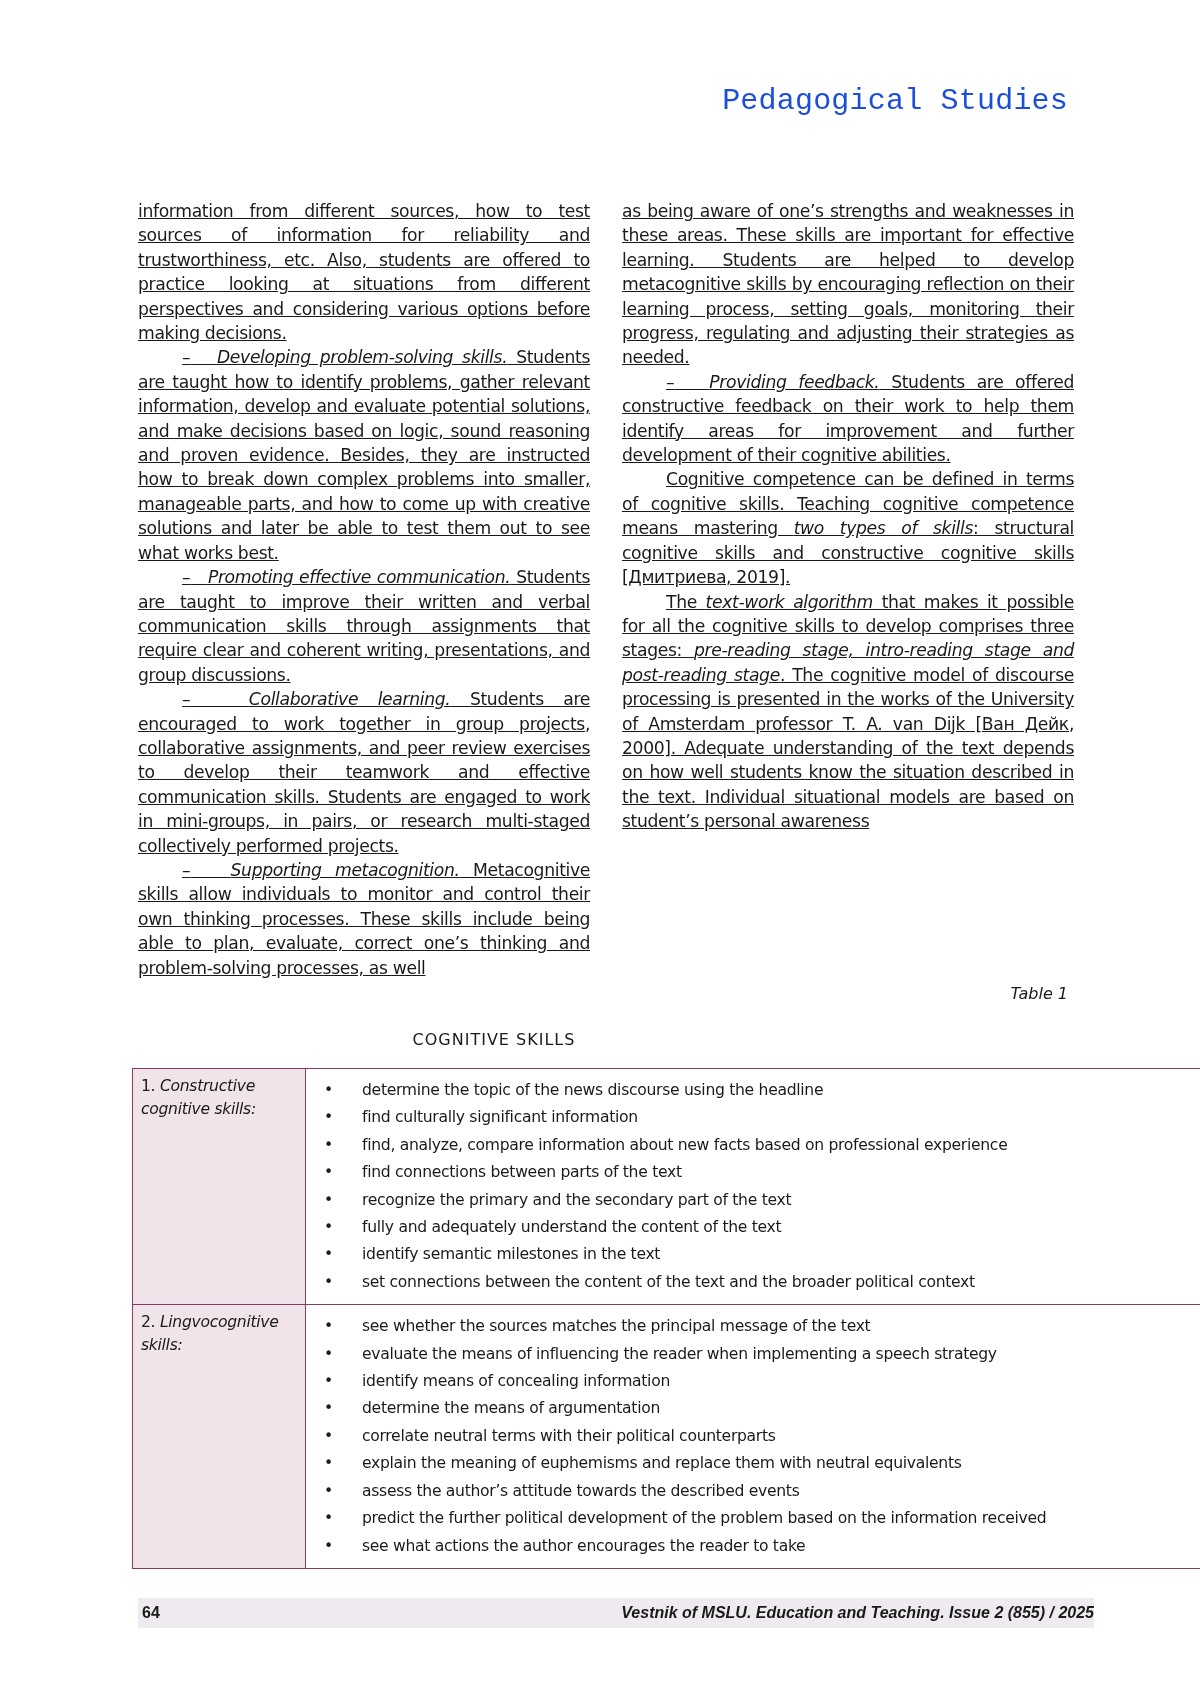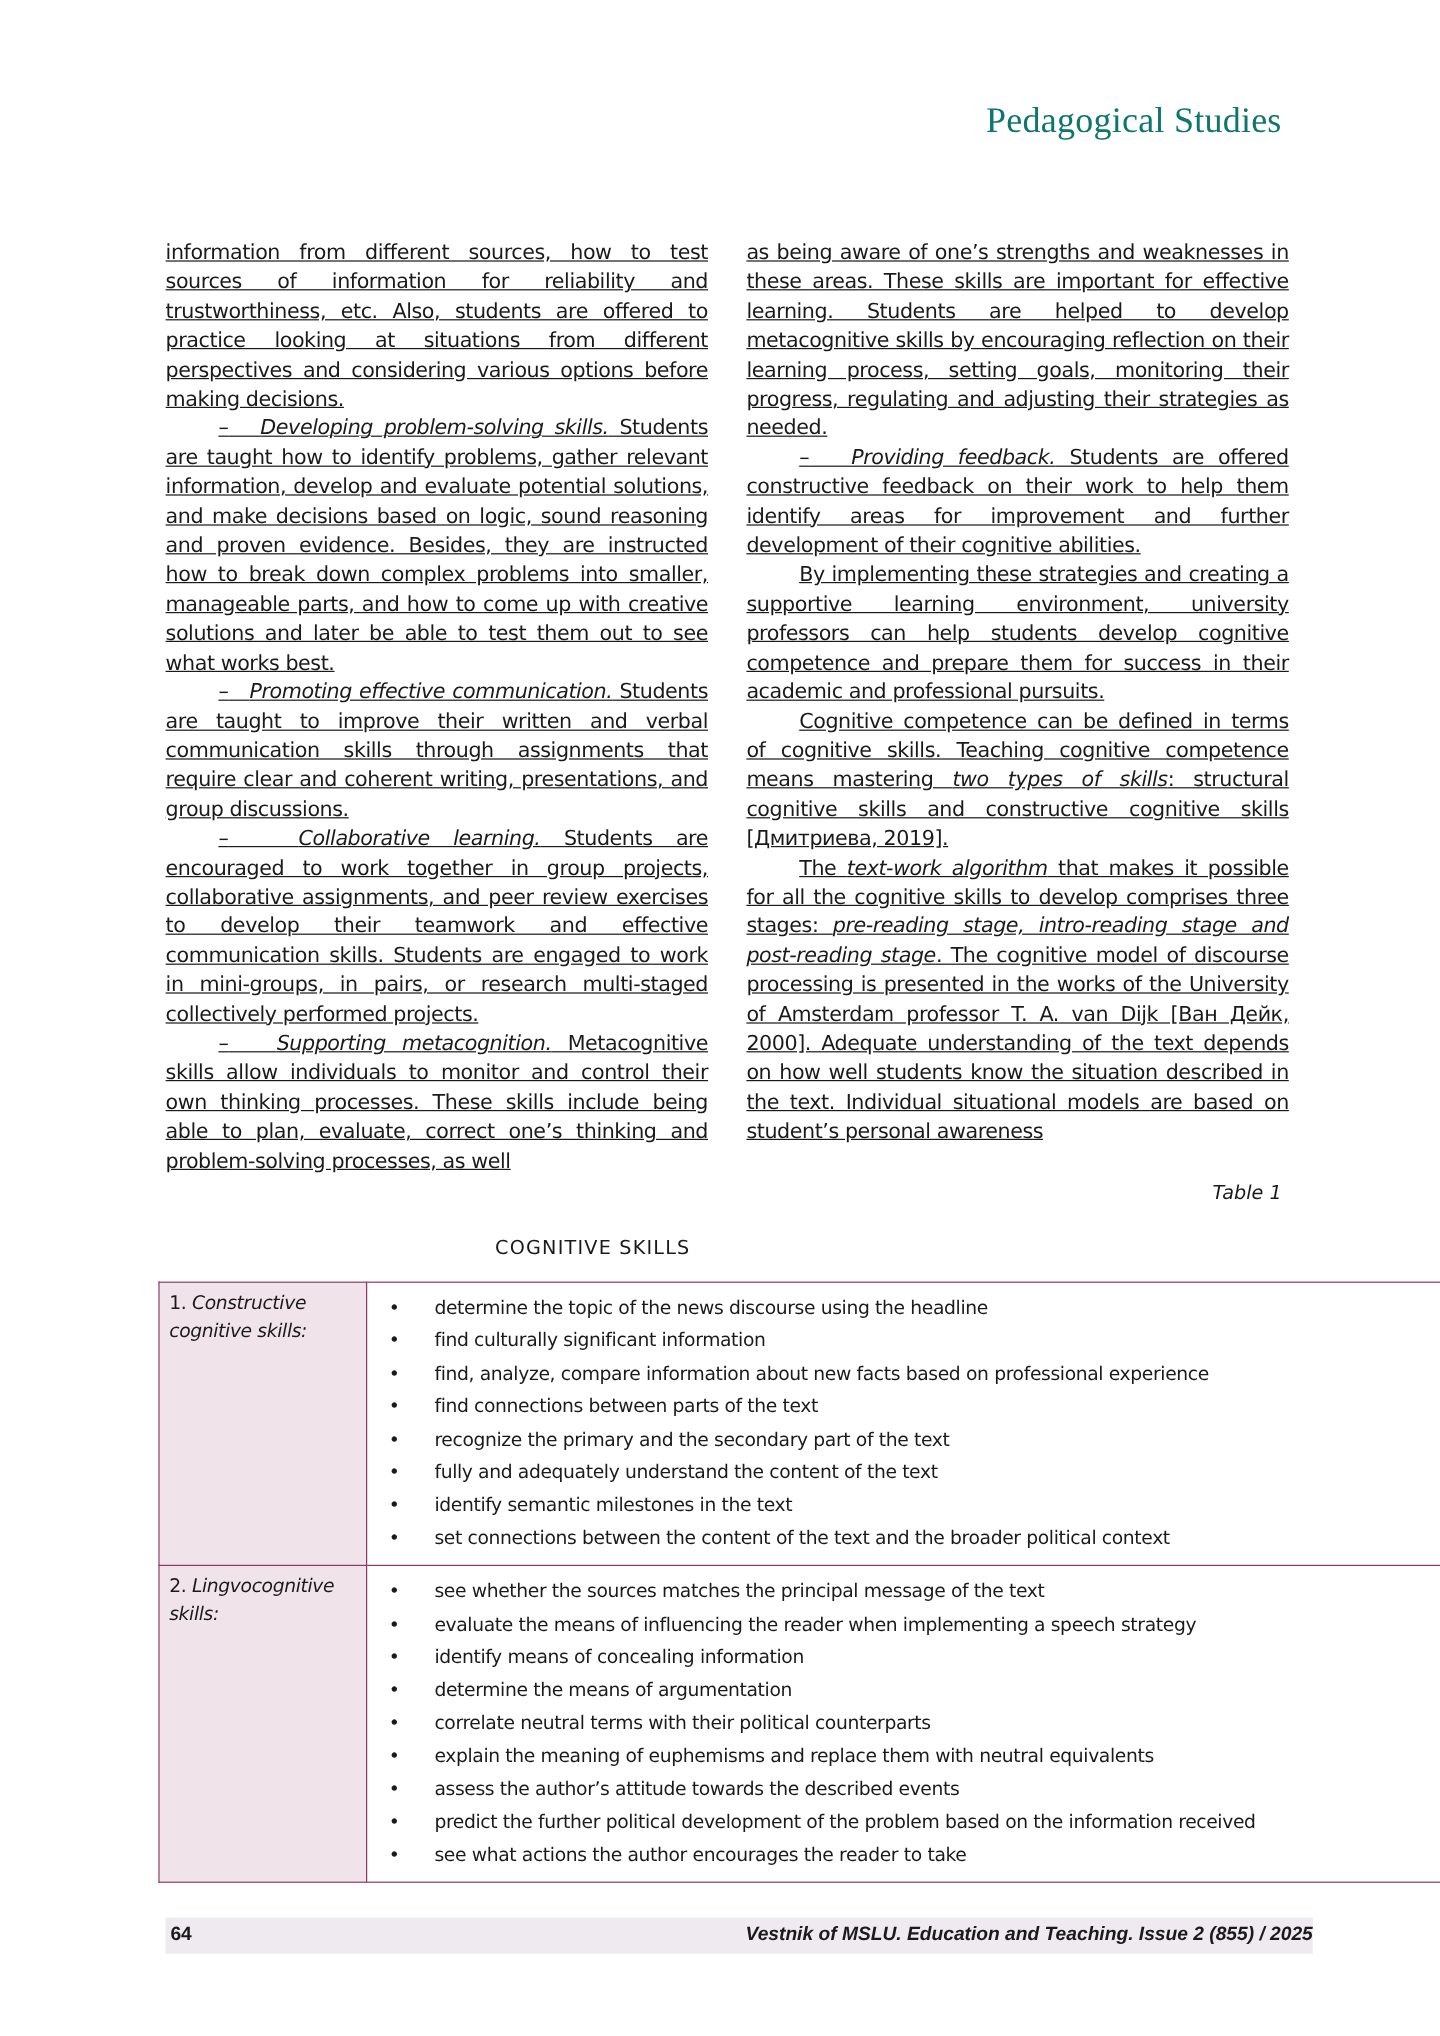--- a/index.html
+++ b/index.html
@@ -1,19 +1,19 @@
 <!DOCTYPE html>
 <html><head>
 <meta charset="utf-8">
 <style>
   html, body { margin: 0; padding: 0; background: #ffffff; }
   body { width: 1200px; height: 1697px; position: relative; overflow: hidden;
          font-family: "DejaVu Sans", sans-serif; color: #1a1a1a; }
   .header-title { position: absolute; right: 132px; top: 84px; font-size: 30px;
-         color: #0f766e; font-family: Liberation Serif, serif; letter-spacing: 0.2px; }
+         color: #1d4ed8; font-family: Liberation Mono, monospace; letter-spacing: 0.2px; }
   .col { position: absolute; top: 199px; width: 452px; font-size: 17.2px; line-height: 24.4px;
          text-align: justify; font-family: "DejaVu Sans", sans-serif; letter-spacing: -0.35px; }
   .col-left { left: 138px; }
   .col-right { left: 622px; }
   .col p { margin: 0; text-decoration: underline; }
   .col p.indent { text-indent: 44px; }
   .col p.dash { text-indent: 44px; }
   .col em { font-style: italic; }
   .table-label { position: absolute; right: 132px; top: 984px; font-size: 16px; font-style: italic;
          font-family: "DejaVu Sans", sans-serif; text-align: center; }
@@ -42,21 +42,20 @@
   <p>information from different sources, how to test sources of information for reliability and trustworthiness, etc. Also, students are offered to practice looking at situations from different perspectives and considering various options before making decisions.</p>
   <p class="dash"><span>–</span>&nbsp;&nbsp;&nbsp;<em>Developing problem-solving skills.</em><span> Students are taught how to identify problems, gather relevant information, develop and evaluate potential solutions, and make decisions based on logic, sound reasoning and proven evidence. Besides, they are instructed how to break down complex problems into smaller, manageable parts, and how to come up with creative solutions and later be able to test them out to see what works best.</span></p>
   <p class="dash"><span>–</span>&nbsp;&nbsp;&nbsp;<em>Promoting effective communication.</em><span> Students are taught to improve their written and verbal communication skills through assignments that require clear and coherent writing, presentations, and group discussions.</span></p>
   <p class="dash"><span>–</span>&nbsp;&nbsp;&nbsp;<em>Collaborative learning.</em><span> Students are encouraged to work together in group projects, collaborative assignments, and peer review exercises to develop their teamwork and effective communication skills. Students are engaged to work in mini-groups, in pairs, or research multi-staged collectively performed projects.</span></p>
   <p class="dash"><span>–</span>&nbsp;&nbsp;&nbsp;<em>Supporting metacognition.</em><span> Metacognitive skills allow individuals to monitor and control their own thinking processes. These skills include being able to plan, evaluate, correct one’s thinking and problem-solving processes, as well</span></p>
 </div>
 
 <div class="col col-right">
   <p>as being aware of one’s strengths and weaknesses in these areas. These skills are important for effective learning. Students are helped to develop metacognitive skills by encouraging reflection on their learning process, setting goals, monitoring their progress, regulating and adjusting their strategies as needed.</p>
   <p class="dash"><span>–</span>&nbsp;&nbsp;&nbsp;<em>Providing feedback.</em><span> Students are offered constructive feedback on their work to help them identify areas for improvement and further development of their cognitive abilities.</span></p>
-  <p class="indent">By implementing these strategies and creating a supportive learning environment, university professors can help students develop cognitive competence and prepare them for success in their academic and professional pursuits.</p>
   <p class="indent"><span>Cognitive competence can be defined in terms of cognitive skills. Teaching cognitive competence means mastering </span><em>two types of skills</em><span>: structural cognitive skills and constructive cognitive skills [Дмитриева, 2019].</span></p>
   <p class="indent"><span>The </span><em>text-work algorithm</em><span> that makes it possible for all the cognitive skills to develop comprises three stages: </span><em>pre-reading stage, intro-reading stage and post-reading stage</em><span>. The cognitive model of discourse processing is presented in the works of the University of Amsterdam professor T. A. van Dijk [Ван Дейк, 2000]. Adequate understanding of the text depends on how well students know the situation described in the text. Individual situational models are based on student’s personal awareness</span></p>
 </div>
 
 <div class="table-label">Table 1</div>
 <div class="table-title">COGNITIVE SKILLS</div>
 
 <table class="skills">
   <tbody id="skills-body">
       <tr>

